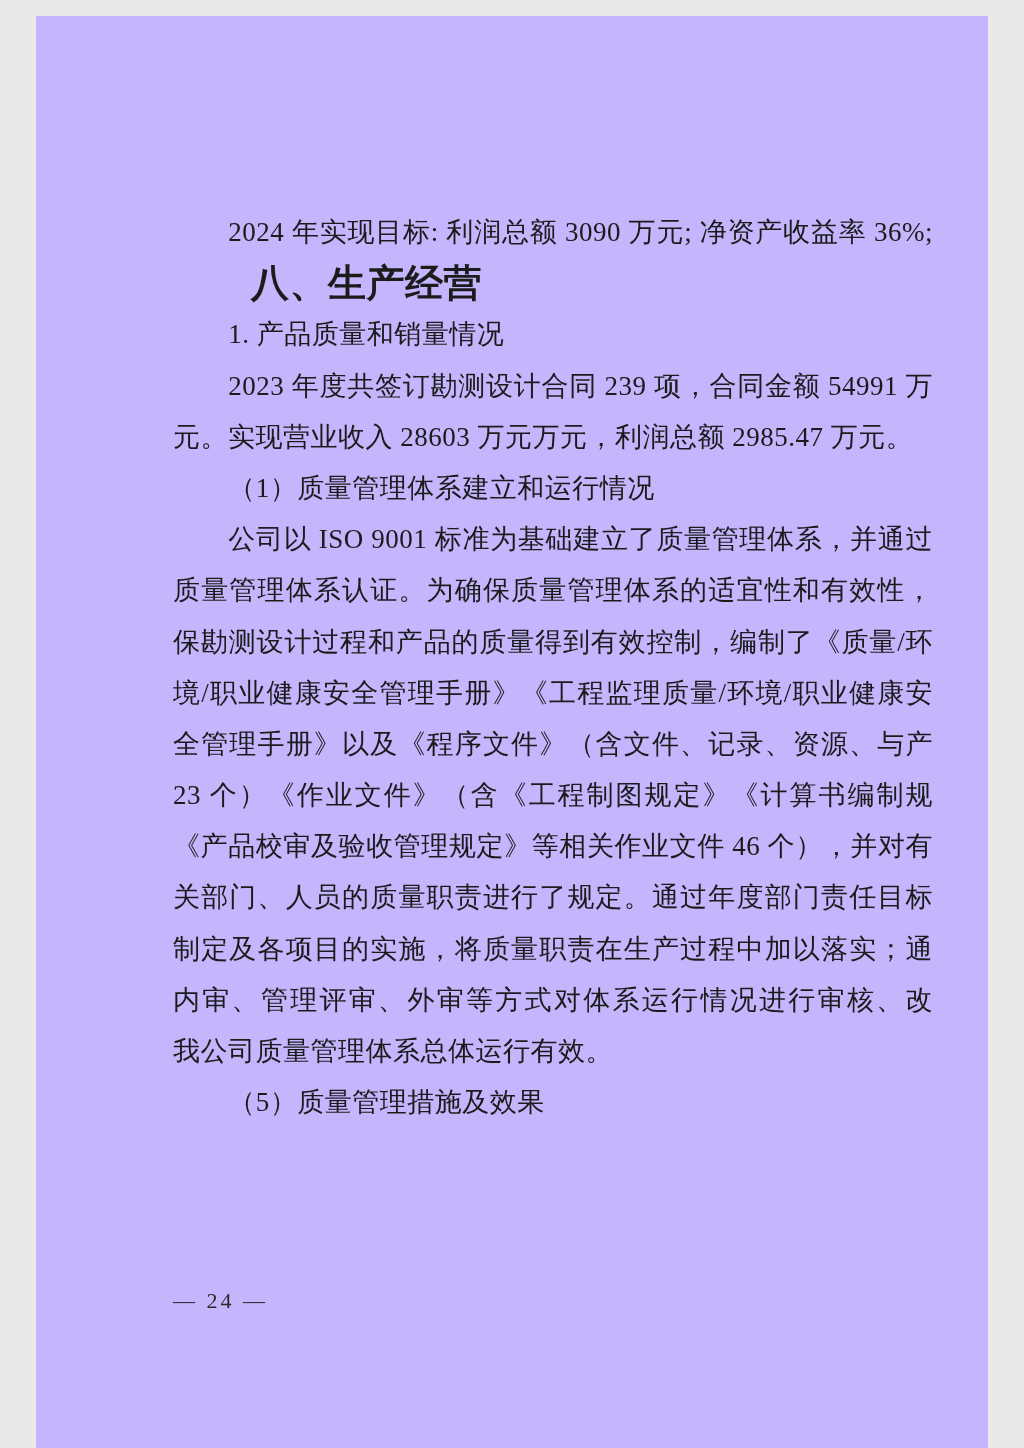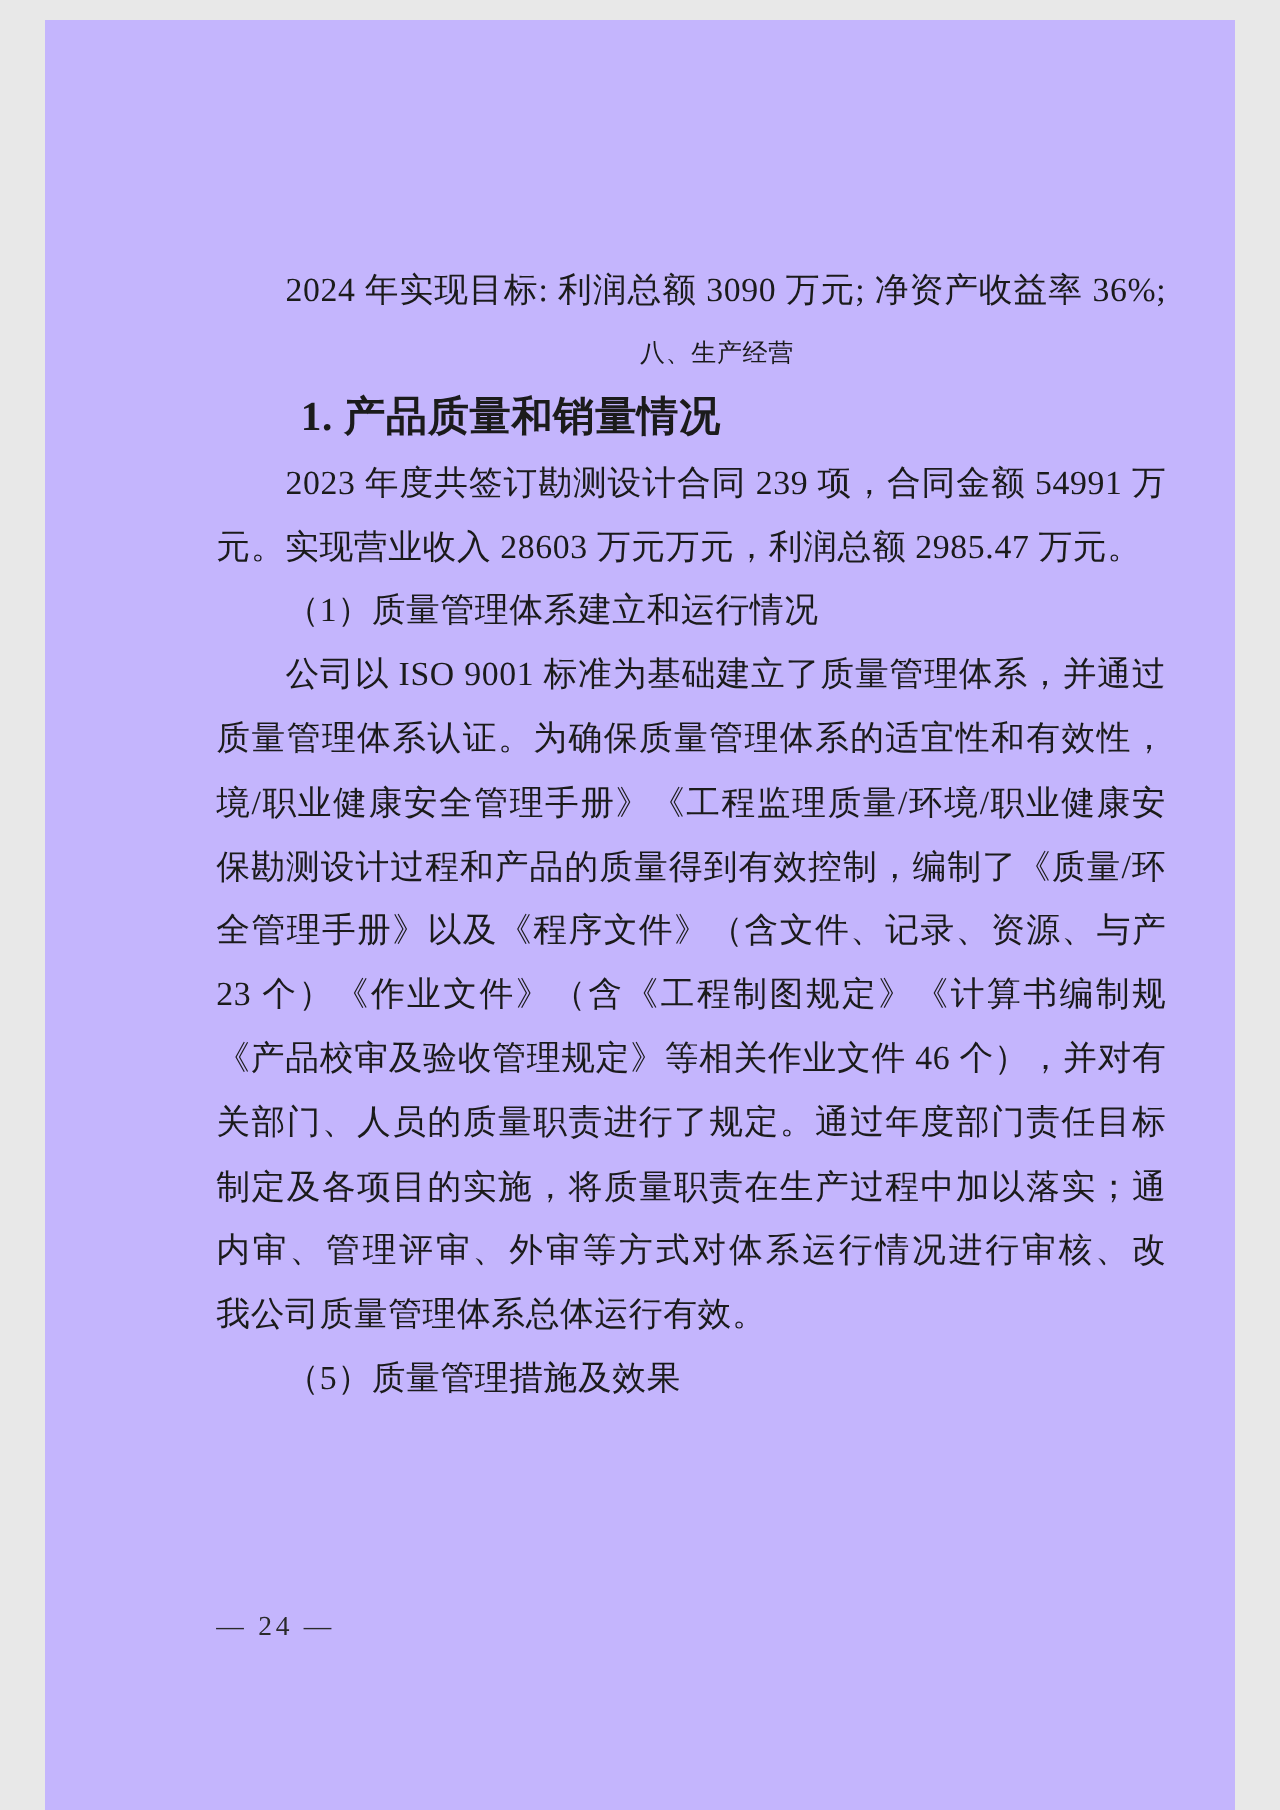--- a/index.html
+++ b/index.html
@@ -34,27 +34,25 @@
   }
   .ln.fill {
     text-align: justify;
     text-align-last: justify;
   }
   .ln.indent {
     text-indent: 2.05em;
   }
   .ln.h1 {
     font-family: "Liberation Sans", "DejaVu Sans", sans-serif;
-    font-weight: 400;
-    font-size: 20px;
-    text-align: center;
+    font-weight: 700;
+    font-size: 38px;
   }
   .ln.h2 {
-    font-size: 33px;
-    font-weight: bold;
+    font-size: 27px;
   }
   .footer {
     position: absolute;
     left: 137px;
     top: 1272px;
     font-size: 22px;
     color: #2a2a2a;
     letter-spacing: 3px;
   }
 </style>
@@ -64,22 +62,22 @@
 <div class="page">
   <div class="content">
     <div class="ln fill indent">2024 年实现目标: 利润总额 3090 万元; 净资产收益率 36%;</div>
     <div class="ln h1 indent">八、生产经营</div>
     <div class="ln h2 indent">1. 产品质量和销量情况</div>
     <div class="ln fill indent">2023 年度共签订勘测设计合同 239 项，合同金额 54991 万</div>
     <div class="ln">元。实现营业收入 28603 万元万元，利润总额 2985.47 万元。</div>
     <div class="ln indent">（1）质量管理体系建立和运行情况</div>
     <div class="ln fill indent">公司以 ISO 9001 标准为基础建立了质量管理体系，并通过</div>
     <div class="ln fill">质量管理体系认证。为确保质量管理体系的适宜性和有效性，确</div>
+    <div class="ln fill">保勘测设计过程和产品的质量得到有效控制，编制了《质量/环</div>
     <div class="ln fill">境/职业健康安全管理手册》《工程监理质量/环境/职业健康安</div>
-    <div class="ln fill">保勘测设计过程和产品的质量得到有效控制，编制了《质量/环</div>
     <div class="ln fill">全管理手册》以及《程序文件》（含文件、记录、资源、与产品</div>
     <div class="ln fill">23 个）《作业文件》（含《工程制图规定》《计算书编制规定》</div>
     <div class="ln fill">《产品校审及验收管理规定》等相关作业文件 46 个），并对有</div>
     <div class="ln fill">关部门、人员的质量职责进行了规定。通过年度部门责任目标的</div>
     <div class="ln fill">制定及各项目的实施，将质量职责在生产过程中加以落实；通过</div>
     <div class="ln fill">内审、管理评审、外审等方式对体系运行情况进行审核、改进，</div>
     <div class="ln">我公司质量管理体系总体运行有效。</div>
     <div class="ln indent">（5）质量管理措施及效果</div>
   </div>
 

